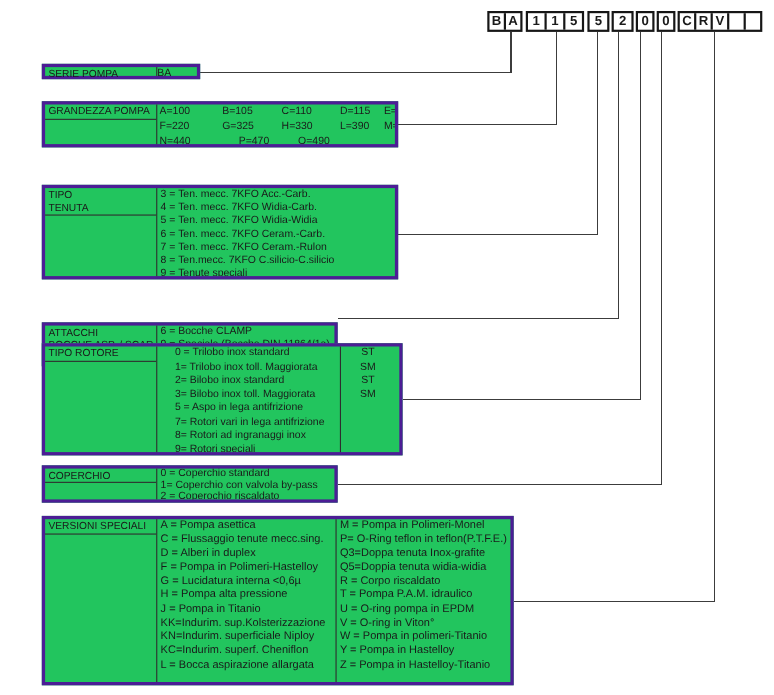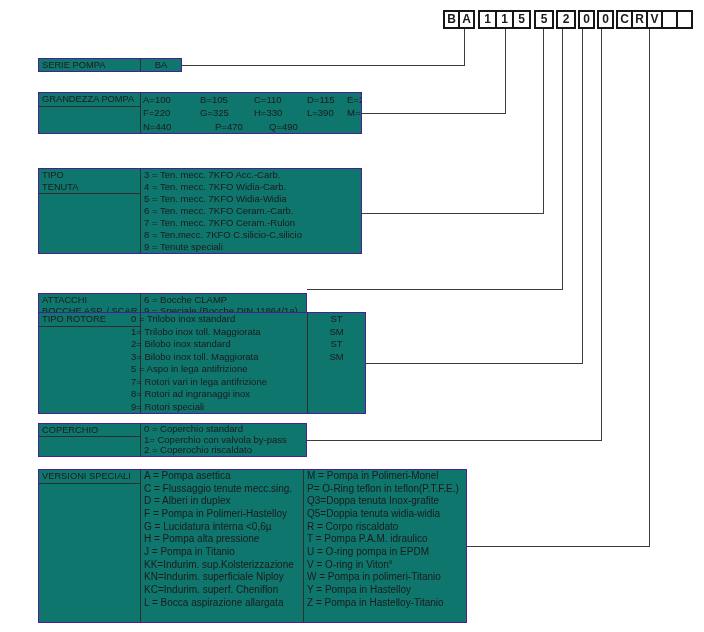--- a/index.html
+++ b/index.html
@@ -8,27 +8,27 @@
   .canvas{position:relative;width:704px;height:632px;background:#ffffff;overflow:hidden}
   svg.connectors{position:absolute;left:0;top:0;width:704px;height:632px}
   svg.connectors path{fill:none;stroke:#3c3c3c;stroke-width:1;shape-rendering:crispEdges}
 
   
   .cg{position:absolute;top:10px;height:19px;border:2px solid #161616;display:flex;background:#fff;z-index:2}
   .cc{flex:1;border-right:2px solid #161616;font-weight:bold;font-size:12px;line-height:14px;text-align:center;overflow:hidden}
   .cc:last-child{border-right:none}
 
   
-  .box{position:absolute;border:1px solid #4c1d95;background:#0f766e;font-size:9.5px;z-index:2}
+  .box{position:absolute;border:3px solid #4c1d95;background:#22c55e;font-size:9.5px;z-index:2}
   .vd{position:absolute;top:0;bottom:0;width:1px;background:#2e2e2e}
   .hd{position:absolute;left:0;height:1px;background:#2e2e2e}
   .lbl{position:absolute;left:0;top:0;padding:1px 3px;white-space:nowrap;font-size:9.3px;line-height:11.5px}
   .rows{position:absolute;top:0;bottom:0;right:0;overflow:hidden}
   .row{white-space:nowrap;padding-left:3px}
-  .val{position:absolute;left:102px;right:0;top:0;bottom:0;text-align:center;line-height:12px}
+  .val{position:absolute;left:102px;right:0;top:0;bottom:0;text-align:left;line-height:12px}
 
   .s-grandezza .row{height:13.3px;line-height:13.3px;display:flex;padding-left:2px}
   .gc{flex:none;overflow:hidden}
   .s-tenuta .row{height:12px;line-height:12px}
   .s-attacchi .row{height:11px;line-height:11px}
   .s-rotore .row{height:12.5px;line-height:12.5px;display:flex;padding-left:3px}
   .rtext{flex:1;overflow:hidden}
   .rflag{width:57px;text-align:center;flex:none}
   .s-coperchio .row{height:10.6px;line-height:10.6px}
   .s-versioni .row{height:12.66px;line-height:12.66px;font-size:10px}
@@ -140,21 +140,21 @@
       <div class="row">6 = Bocche CLAMP</div>
       <div class="row">9 = Speciale (Bocche DIN 11864/1a)</div>
     </div>
   </div>
 
   <div class="box s-rotore" style="left:38px;top:312px;width:328px;height:102px">
     <div class="vd" style="left:101px"></div>
     <div class="vd" style="left:268px"></div>
     <div class="lbl">TIPO ROTORE</div>
     <div class="hd" style="top:13px;width:101px"></div>
-    <div class="rows" style="left:89px">
+    <div class="rows" style="left:115px">
       <div class="row">
         <span class="rtext">0 = Trilobo inox standard</span>
         <span class="rflag">ST</span>
       </div>
       <div class="row">
         <span class="rtext">1= Trilobo inox toll. Maggiorata</span>
         <span class="rflag">SM</span>
       </div>
       <div class="row">
         <span class="rtext">2= Bilobo inox standard</span>

